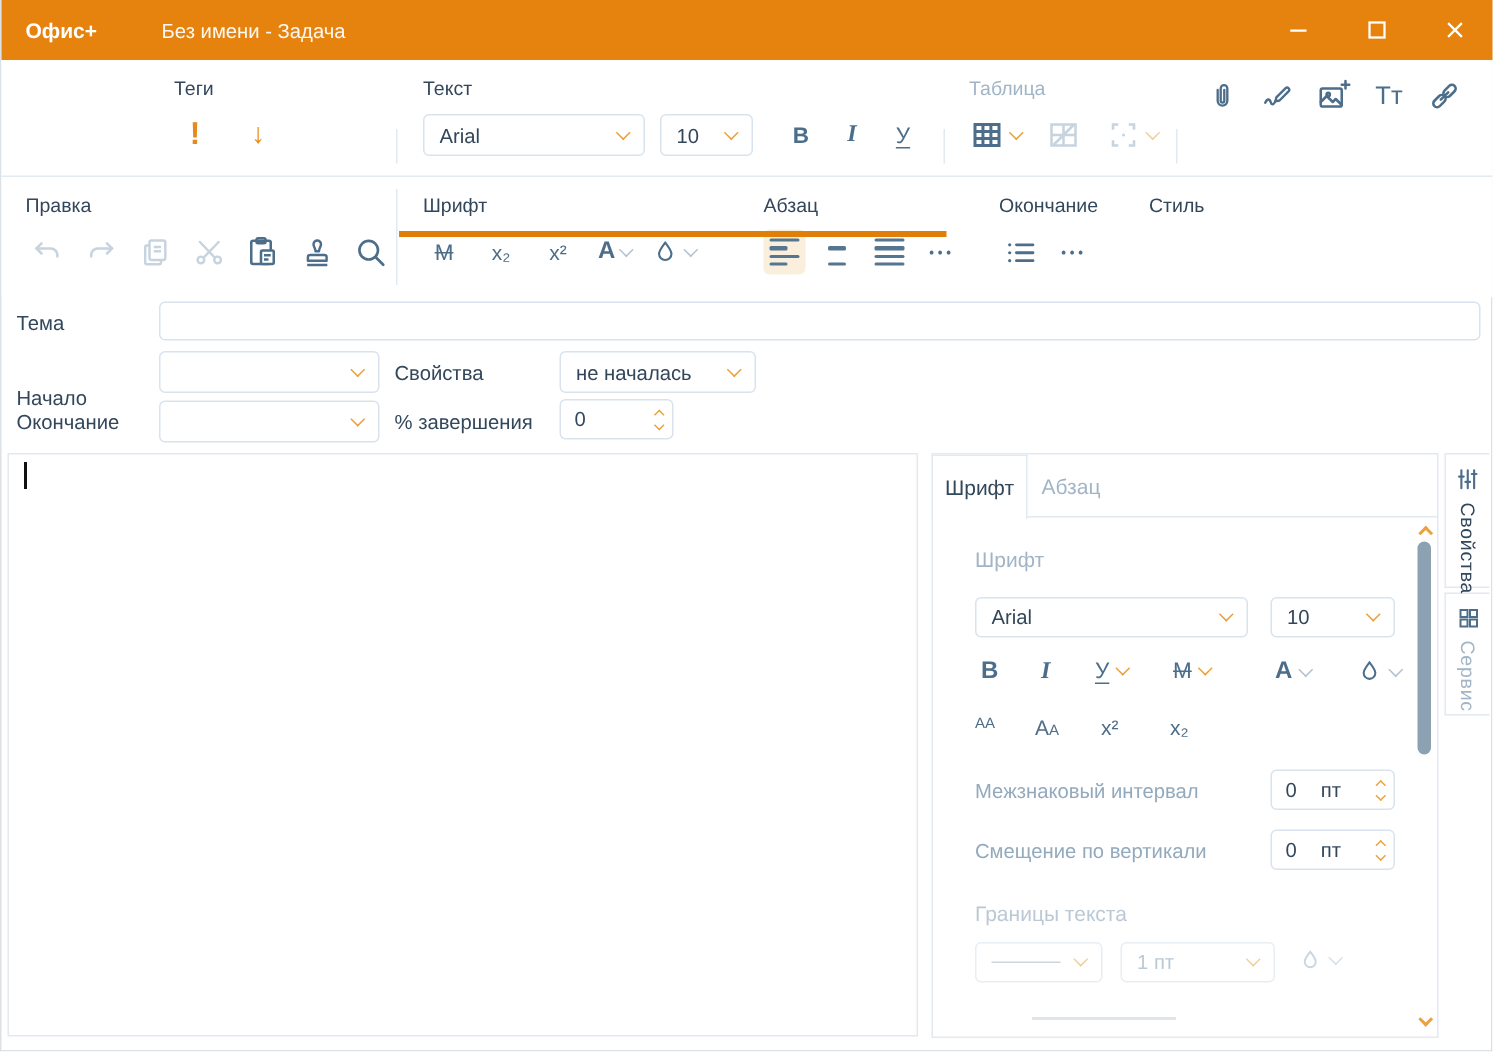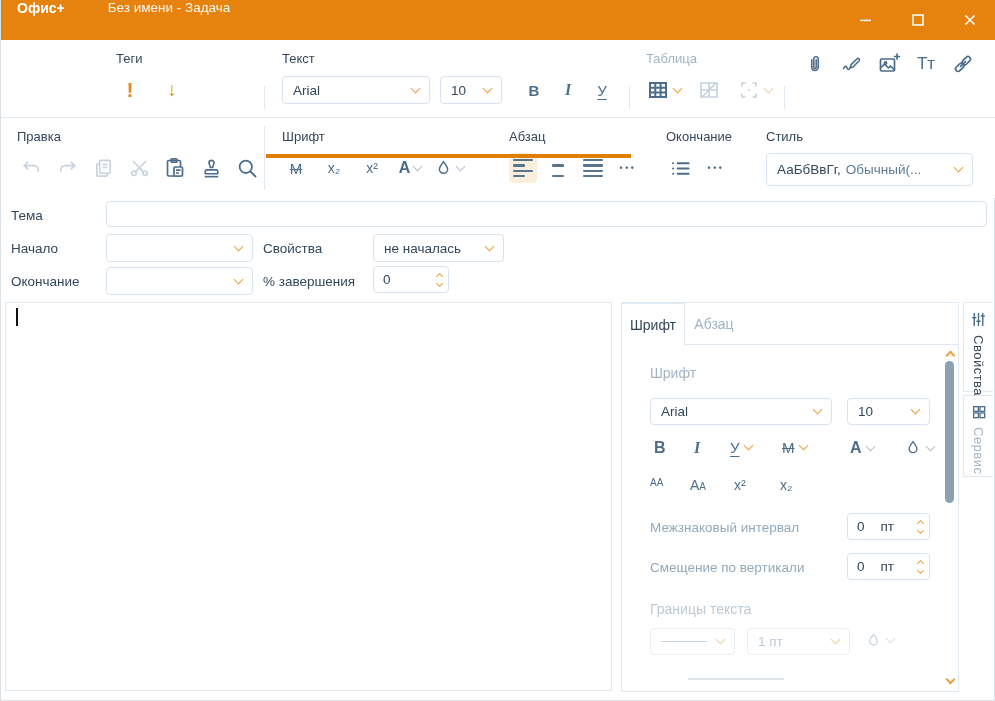--- a/index.html
+++ b/index.html
@@ -7,21 +7,21 @@
     --orange:#E6830E; --bar:#E07F07; --chev:#ECA13C; --chev-gray:#B3C2CF; --chev-dis:#D8E1E9;
     --icon:#56758F; --icon-dark:#4D6E8A; --dis:#C7D3DE; --dis2:#D9E2EA;
     --text:#33475B; --muted:#A2B5C6; --muted2:#93A9BC; --faded:#BBC9D6;
     --border:#E2EAF1; --inb:#D9E3ED; --activebg:#FAEFDD; --thumb:#8CA2B2;
   }
   body{width:995px;height:701px;font-family:"Liberation Sans",sans-serif;background:#fff;overflow:hidden;color:var(--text)}
   .window{position:relative;width:995px;height:701px;background:#fff;border:1px solid #DCE1E6;border-top:none}
   svg{display:block}
 
   
-  .titlebar{position:absolute;left:0;top:0;width:995px;height:40px;background:var(--orange);display:flex;align-items:flex-start}
+  .titlebar{position:absolute;left:0;top:0;width:995px;height:40px;background:var(--orange);display:flex;align-items:center}
   .app-name{color:#fff;font-weight:bold;font-size:14px;margin-left:16px}
   .doc-title{color:#fff;font-size:13.5px;margin-left:43px;opacity:.95}
   .win-controls{position:absolute;right:0;top:0;height:40px;display:flex}
   .win-btn{width:52px;height:40px;display:flex;align-items:center;justify-content:center;color:#fff;cursor:pointer}
 
   
   .ribbon{position:absolute;left:0;width:995px;background:#fff}
   .r1{top:40px;height:78px;border-bottom:1px solid var(--border)}
   .r2{top:118px;height:80px}
   .grp{position:absolute;top:0;height:100%}
@@ -397,35 +397,28 @@
             </span>
         </div>
         <div class="ibtn">
             <span class="dots">•••</span>
           </div>
       </div>
     </div>
 
     <div class="grp" style="left:765px">
       <div class="grp-label">Стиль</div>
-      <div class="grp-row">
-        <div class="dd" style="width:207px;height:33px">
-          <span style="margin-right:5px">АаБбВвГг,</span>
-          <span class="val" style="color:#5F7C96">Обычный(...</span>
-          <span class="cv"></span>
-        </div>
-      </div>
     </div>
   </div>
 
   <div>
     <span class="flabel" style="left:10px;top:208px">Тема</span>
     <input class="finput" style="left: 105px; top: 201px; width: 881px;" value="">
 
-    <span class="flabel" style="left:10px;top:241px">Начало</span>
+    <span class="flabel" style="left:10px;top:258px">Начало</span>
     <div class="dd fdd" style="left:105px;top:234px;width:147px">
       <span class="val"></span>
       <span class="cv"></span>
     </div>
     <span class="flabel" style="left:262px;top:241px">Свойства</span>
     <div class="dd fdd" style="left:372px;top:234px;width:131px">
       <span class="val">не началась</span>
       <span class="cv"></span>
     </div>
 

